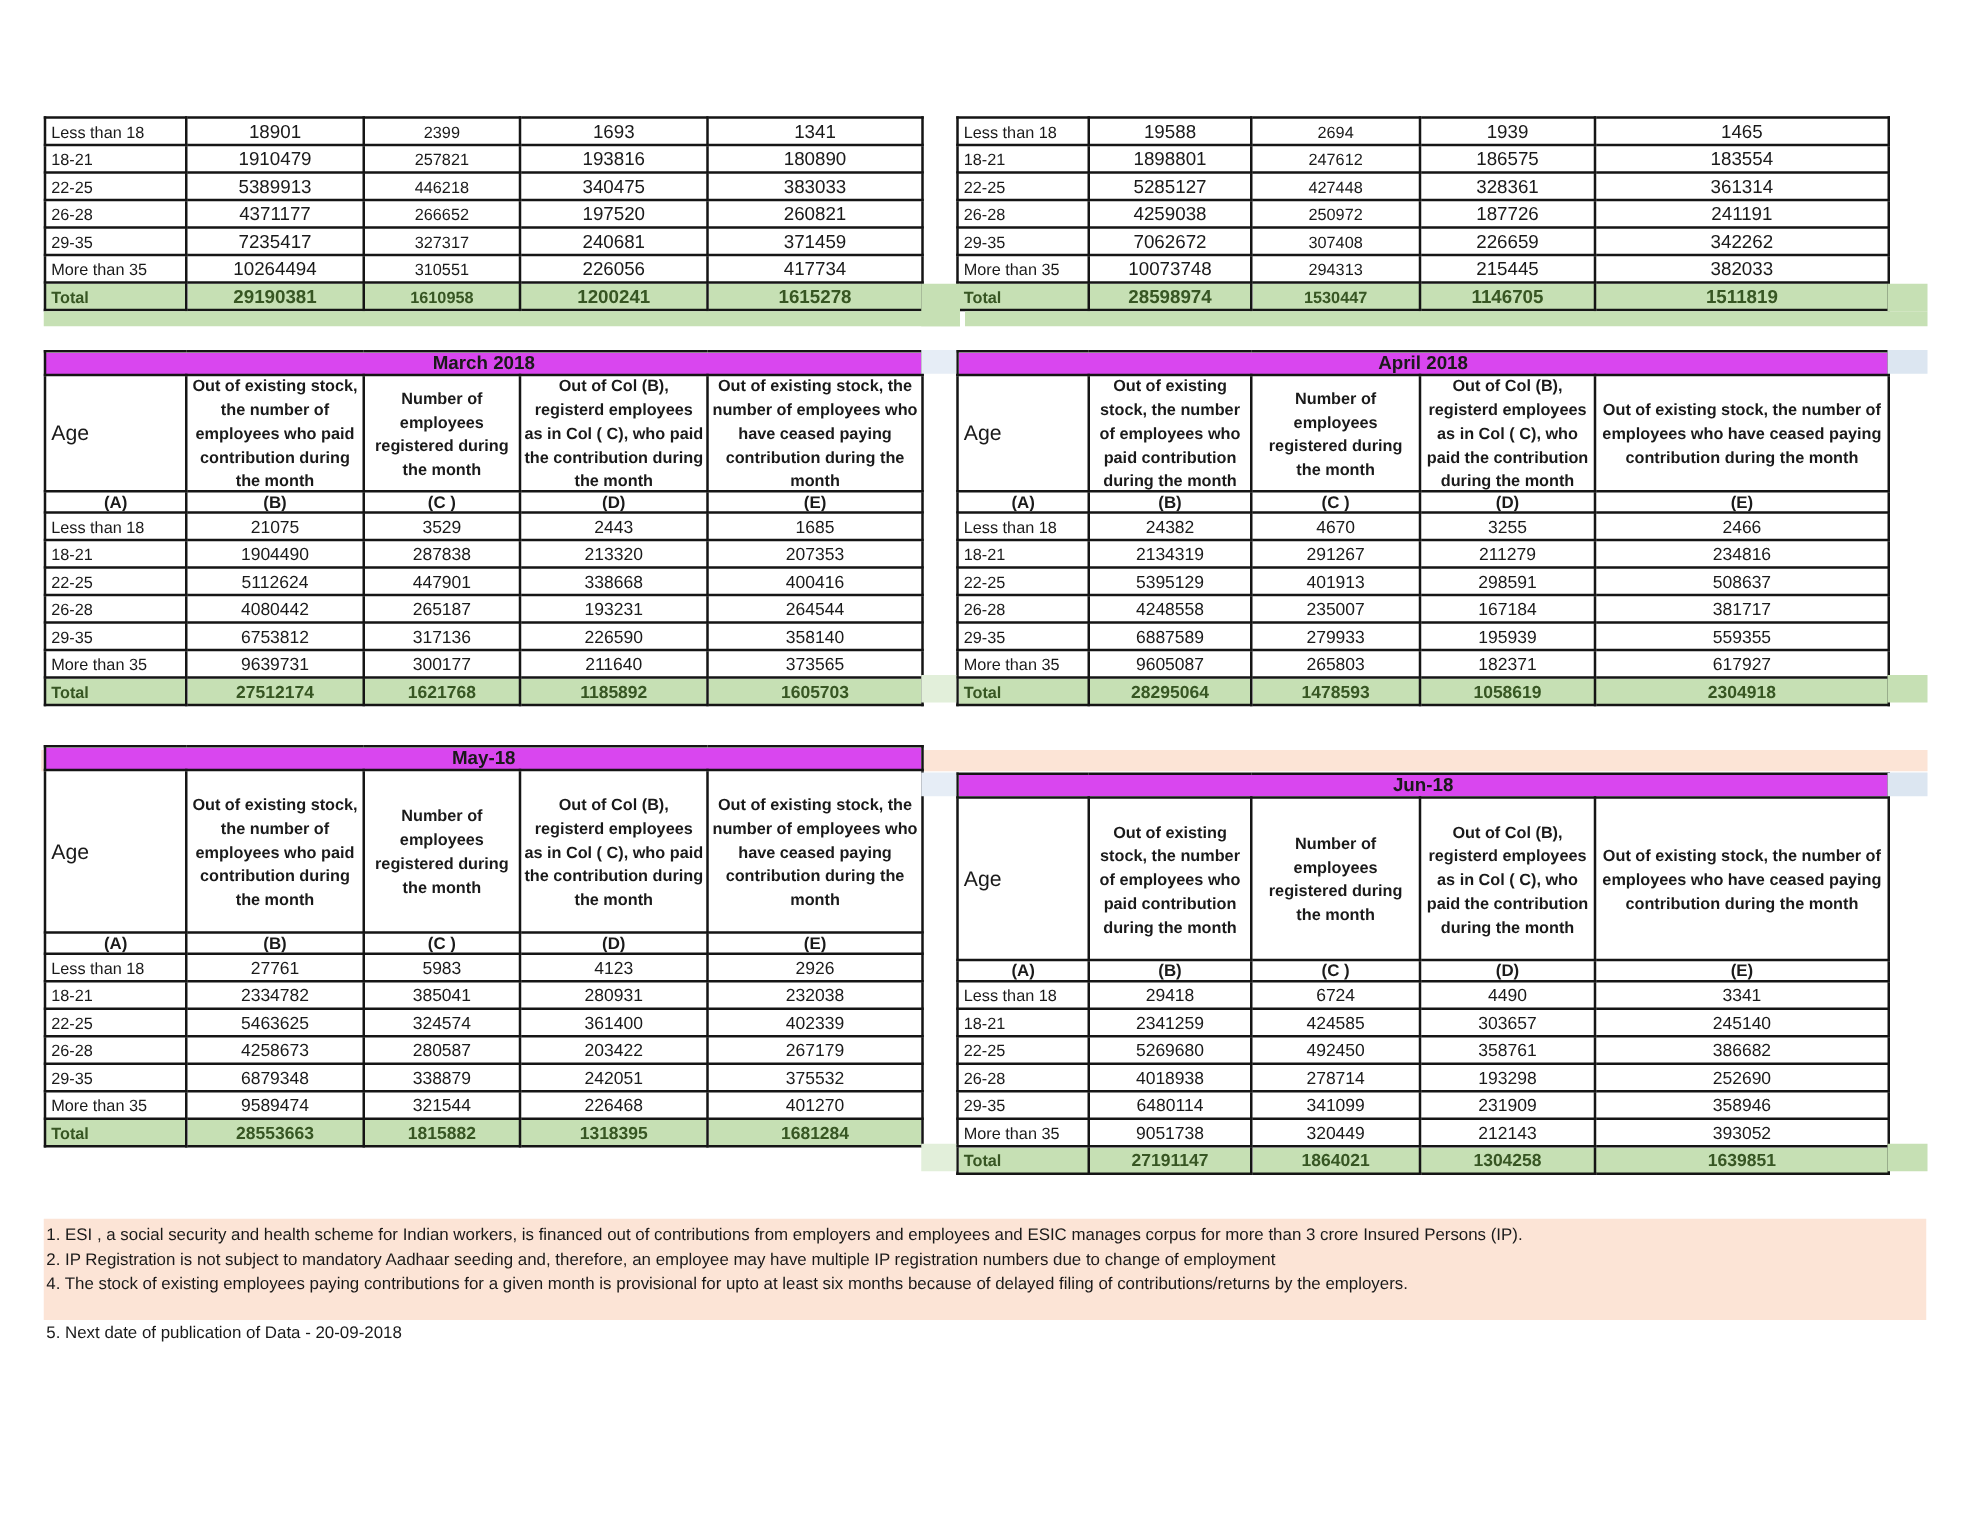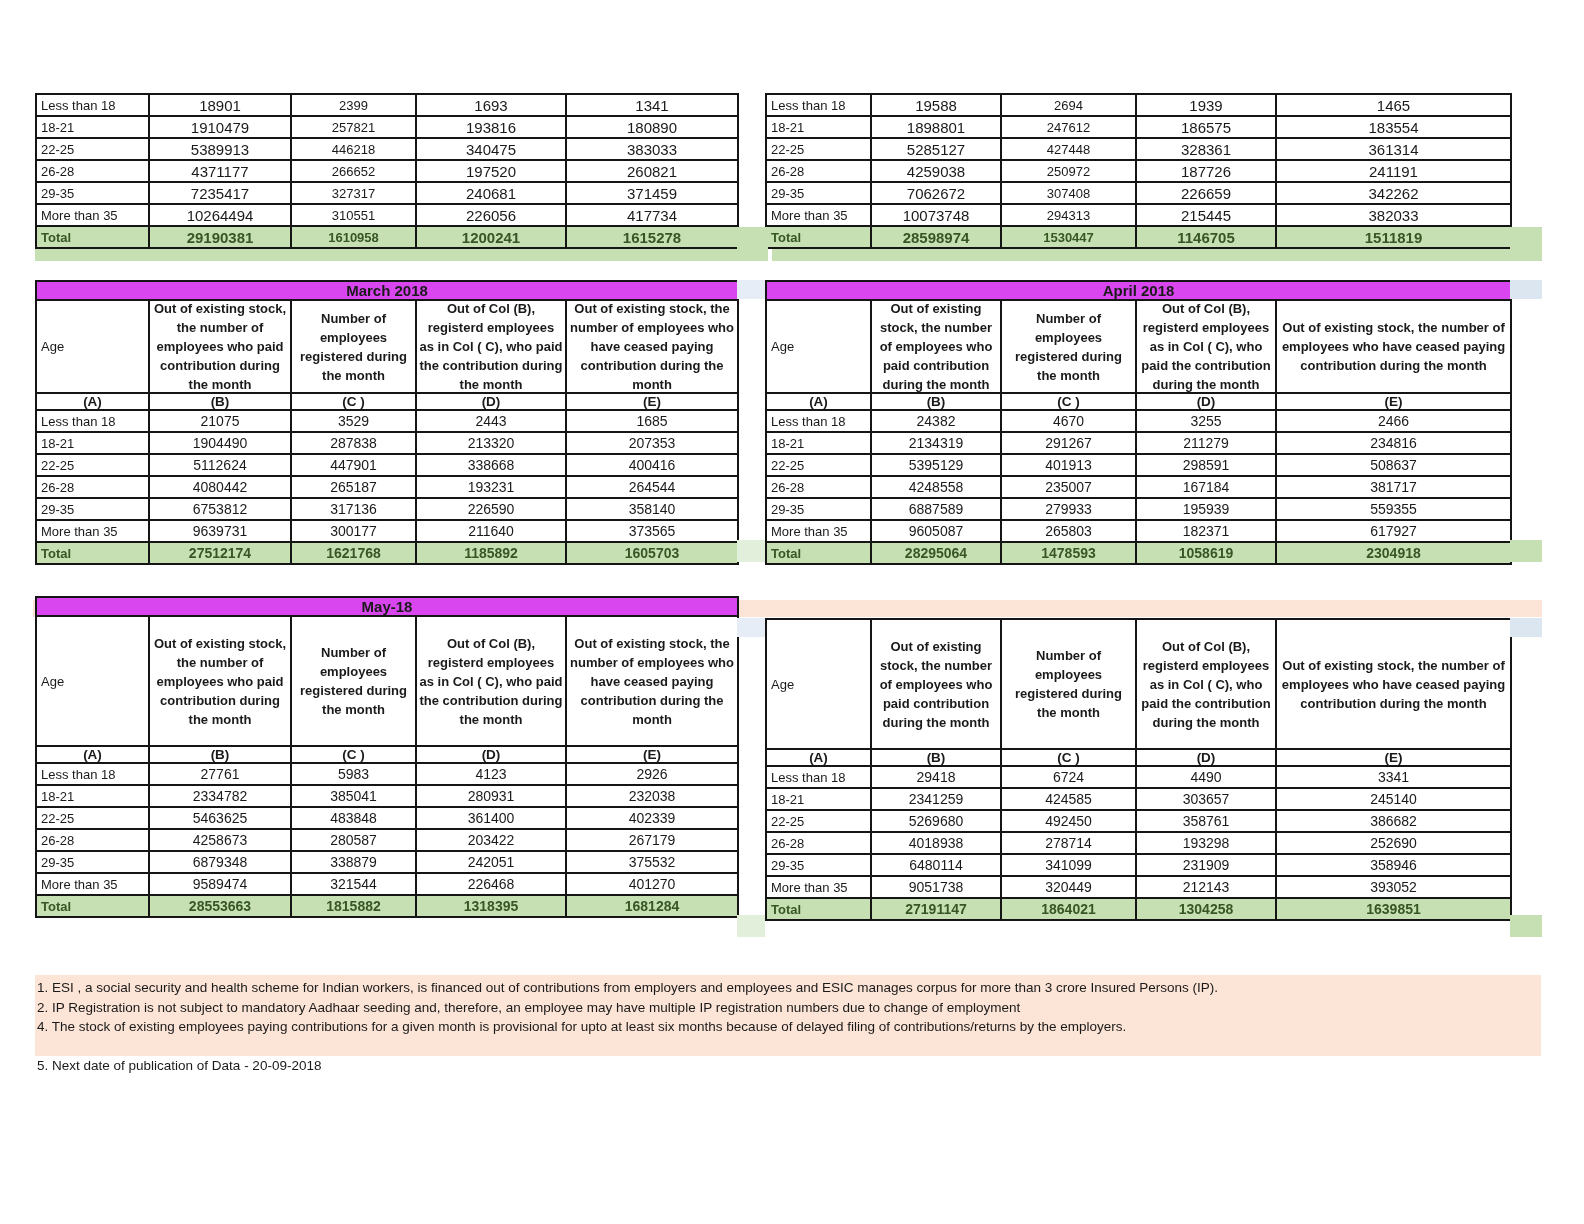--- a/index.html
+++ b/index.html
@@ -10,21 +10,21 @@
   .t .num{text-align:center;font-size:14px;height:20px;}
   .t .age{text-align:left;font-size:13px;height:20px;padding-left:4px;}
   .plain .num{font-size:15px;}
   .plain td:nth-child(3){font-size:13px;}
   tr.total td{background:#c6e0b4;color:#375623;font-weight:bold;}
   tr.title th{background:#d946ef;font-size:15px;font-weight:bold;height:15px;text-align:center;}
   tr.hdr th{font-weight:bold;font-size:13px;vertical-align:middle;padding:0;white-space:normal;}
   .hcell{display:flex;align-items:center;justify-content:center;text-align:center;overflow:hidden;line-height:19px;padding:0 2px;}
   .h95{height:91px;}
   .h132{height:128px;}
-  .agehdr{justify-content:flex-start;text-align:left;font-weight:normal;font-size:13px;padding-left:4px;border-radius:12px;}
+  .agehdr{justify-content:flex-start;text-align:left;font-weight:normal;font-size:17px;padding-left:4px;border-radius:12px;}
   tr.letters th{font-size:13.5px;font-weight:bold;height:14px;text-align:center;}
   .strip-green{background:#c6e0b4;}
   .gap-blue{background:#e6edf6;}
   .gap-green{background:#e2efda;}
   .spill-blue{background:#dce6f1;}
   .spill-green{background:#c6e0b4;}
   .peach{background:#fce4d6;}
   .footnotes{font-size:13.5px;line-height:19.5px;padding:3px 6px 0 2px;}
   .footnotes div{white-space:nowrap;overflow:hidden;}
   .note5{font-size:13.5px;font-weight:normal;}
@@ -394,21 +394,21 @@
       <tr>
         <td class="age">18-21</td>
         <td class="num">2334782</td>
         <td class="num">385041</td>
         <td class="num">280931</td>
         <td class="num">232038</td>
       </tr>
       <tr>
         <td class="age">22-25</td>
         <td class="num">5463625</td>
-        <td class="num">483848</td>
+        <td class="num">324574</td>
         <td class="num">361400</td>
         <td class="num">402339</td>
       </tr>
       <tr>
         <td class="age">26-28</td>
         <td class="num">4258673</td>
         <td class="num">280587</td>
         <td class="num">203422</td>
         <td class="num">267179</td>
       </tr>
@@ -438,20 +438,23 @@
 
 <table class="t monthly" style="left:765px;top:618px;width:745px;">
   <colgroup>
       <col style="width:105px">
       <col style="width:130px">
       <col style="width:135px">
       <col style="width:140px">
       <col style="width:235px">
     </colgroup>
   <thead>
+    <tr class="title">
+      <th colspan="5">Jun-18</th>
+    </tr>
     <tr class="hdr">
       <th>
           <div class="hcell h132 agehdr">Age</div>
         </th>
       <th>
           <div class="hcell h132">Out of existing stock, the number of employees who paid contribution during the month</div>
         </th>
       <th>
           <div class="hcell h132">Number of employees registered during the month</div>
         </th>

